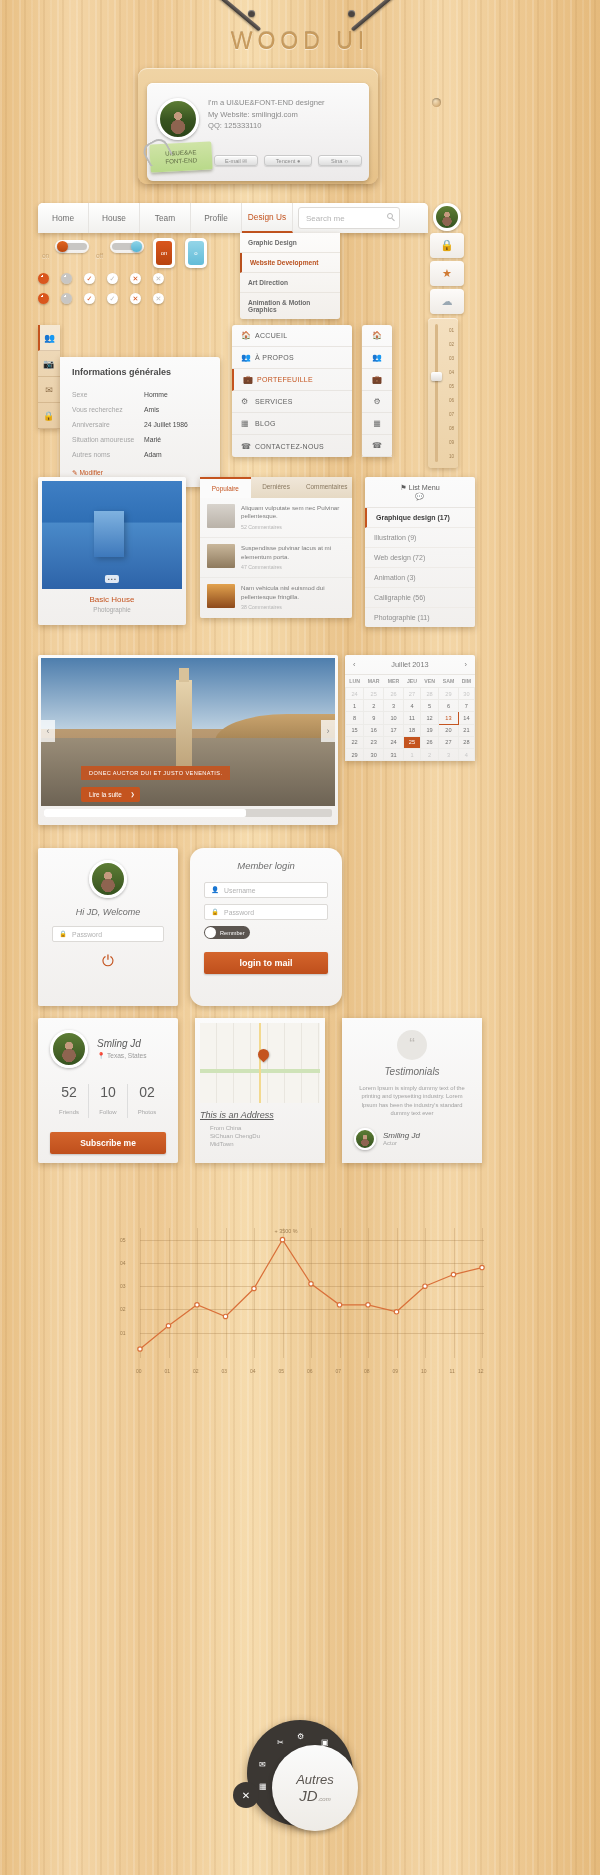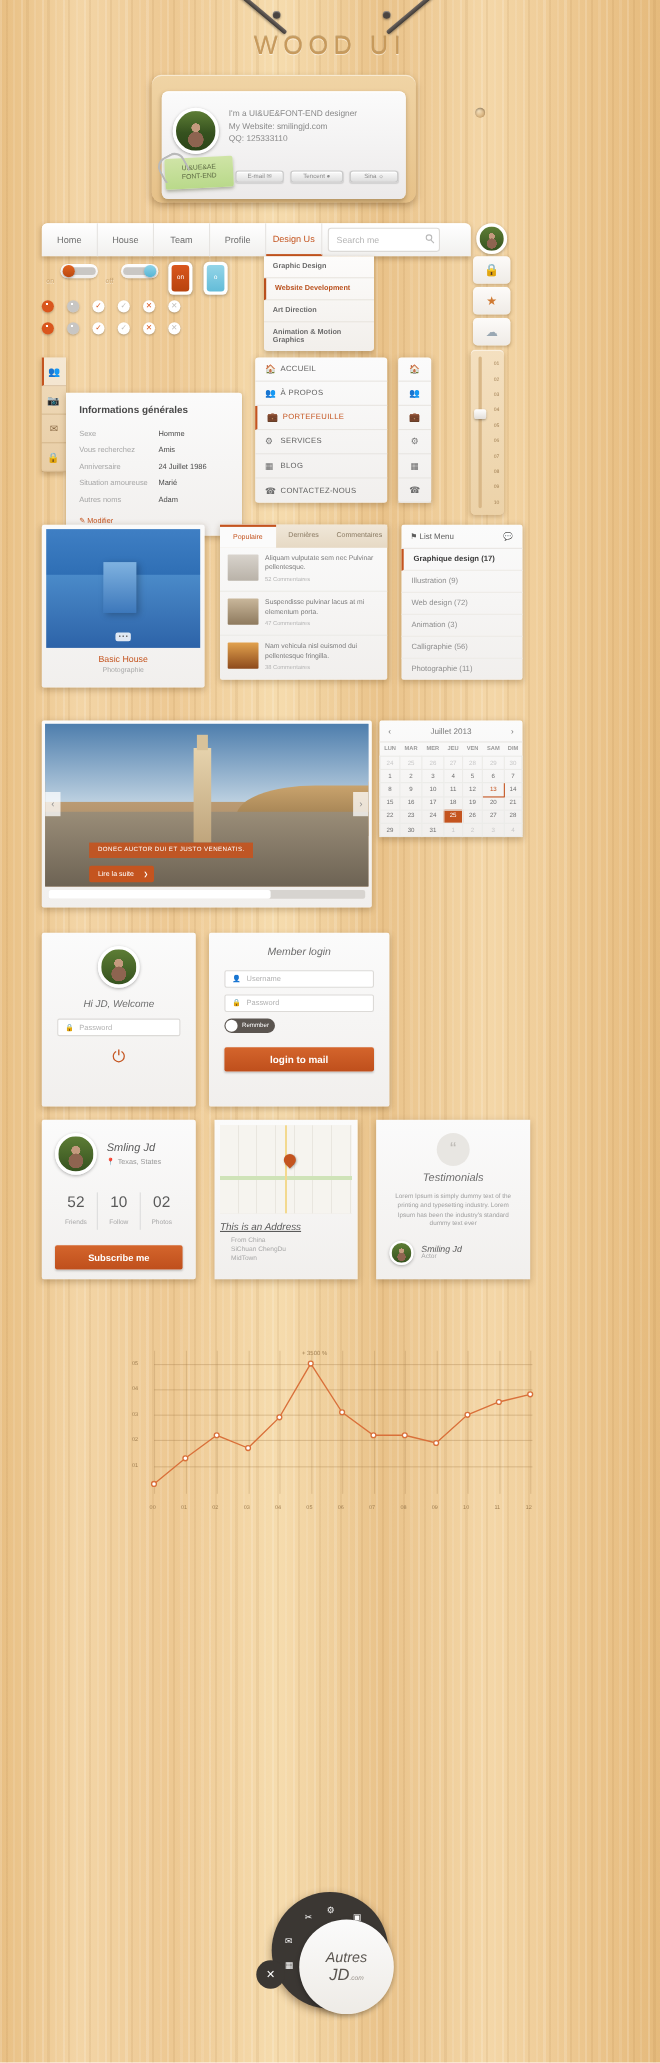--- a/index.html
+++ b/index.html
@@ -178,21 +178,21 @@
   .tabhead{display:flex;background:linear-gradient(180deg,#f0e7d9,#e6d9c4);}
   .tabhead div{flex:1;text-align:center;font-size:6.4px;color:#8a7a62;padding:6px 0;cursor:pointer;}
   .tabhead div.on{background:#fbfbfb;color:#c4541f;border-top:2px solid #c4541f;}
   .trow{display:flex;gap:6px;padding:6px 7px;border-bottom:1px solid #eceae7;}
   .thumb{width:28px;height:24px;flex:0 0 28px;border-radius:1px;}
   .trow .tx{font-size:6.2px;color:#7a7a7a;line-height:8.4px;}
   .trow .cm{font-size:5.2px;color:#b4b4b4;margin-top:2px;}
 
   .listmenu{left:365px;top:477px;width:110px;border-radius:2px;}
   .lm-head{display:flex;align-items:center;justify-content:space-between;padding:6px 8px;
-    border-bottom:1px solid #e8e5e1;font-size:7.2px;color:#5e5e5e;}
+    border-bottom:1px solid #e8e5e1;font-size:7.2px;color:#5e5e5e;flex-direction:column;}
   .lm-item{padding:6px 9px;font-size:7px;color:#8e8e8e;border-bottom:1px solid #eeebe7;cursor:pointer;}
   .lm-item.on{color:#3c3c3c;border-left:2px solid #c4541f;font-weight:bold;}
 
   
   .hero{left:38px;top:655px;width:300px;height:170px;padding:3px;border-radius:2px;}
   .hero-img{height:148px;position:relative;overflow:hidden;
     background:linear-gradient(180deg,#5b86b5 0%,#94afc9 35%,#c5a479 36%,#8e7355 100%);}
   .hero-sky{position:absolute;inset:0 0 52% 0;background:linear-gradient(180deg,#4e7ead,#bcd0e0);}
   .hero-sea{position:absolute;left:0;right:0;bottom:0;height:46%;
     background:linear-gradient(180deg,#9a8d78,#6d6354);}
@@ -642,21 +642,21 @@
         <span class="av2"></span>
       </div>
     <div style="text-align:center;font-size:9px;color:#6e6e6e;font-style:italic;margin:9px 0 9px;">Hi JD, Welcome</div>
     <div class="fin">
       <span class="ic">🔒</span>
       <span>Password</span>
     </div>
     <div style="text-align:center;margin-top:10px;font-size:15px;color:#c4541f;">⏻</div>
   </div>
 
-  <div class="abs fc panel" style="left:190px;top:848px;width:164px;height:158px;">
+  <div class="abs fc panel" style="left:190px;top:848px;width:152px;height:158px;border-radius:14px;">
     <h4>Member login</h4>
     <div class="fin">
       <span class="ic">👤</span>
         <span>Username</span>
     </div>
     <div class="fin">
       <span class="ic">🔒</span>
         <span>Password</span>
     </div>
     <div class="tg2">

